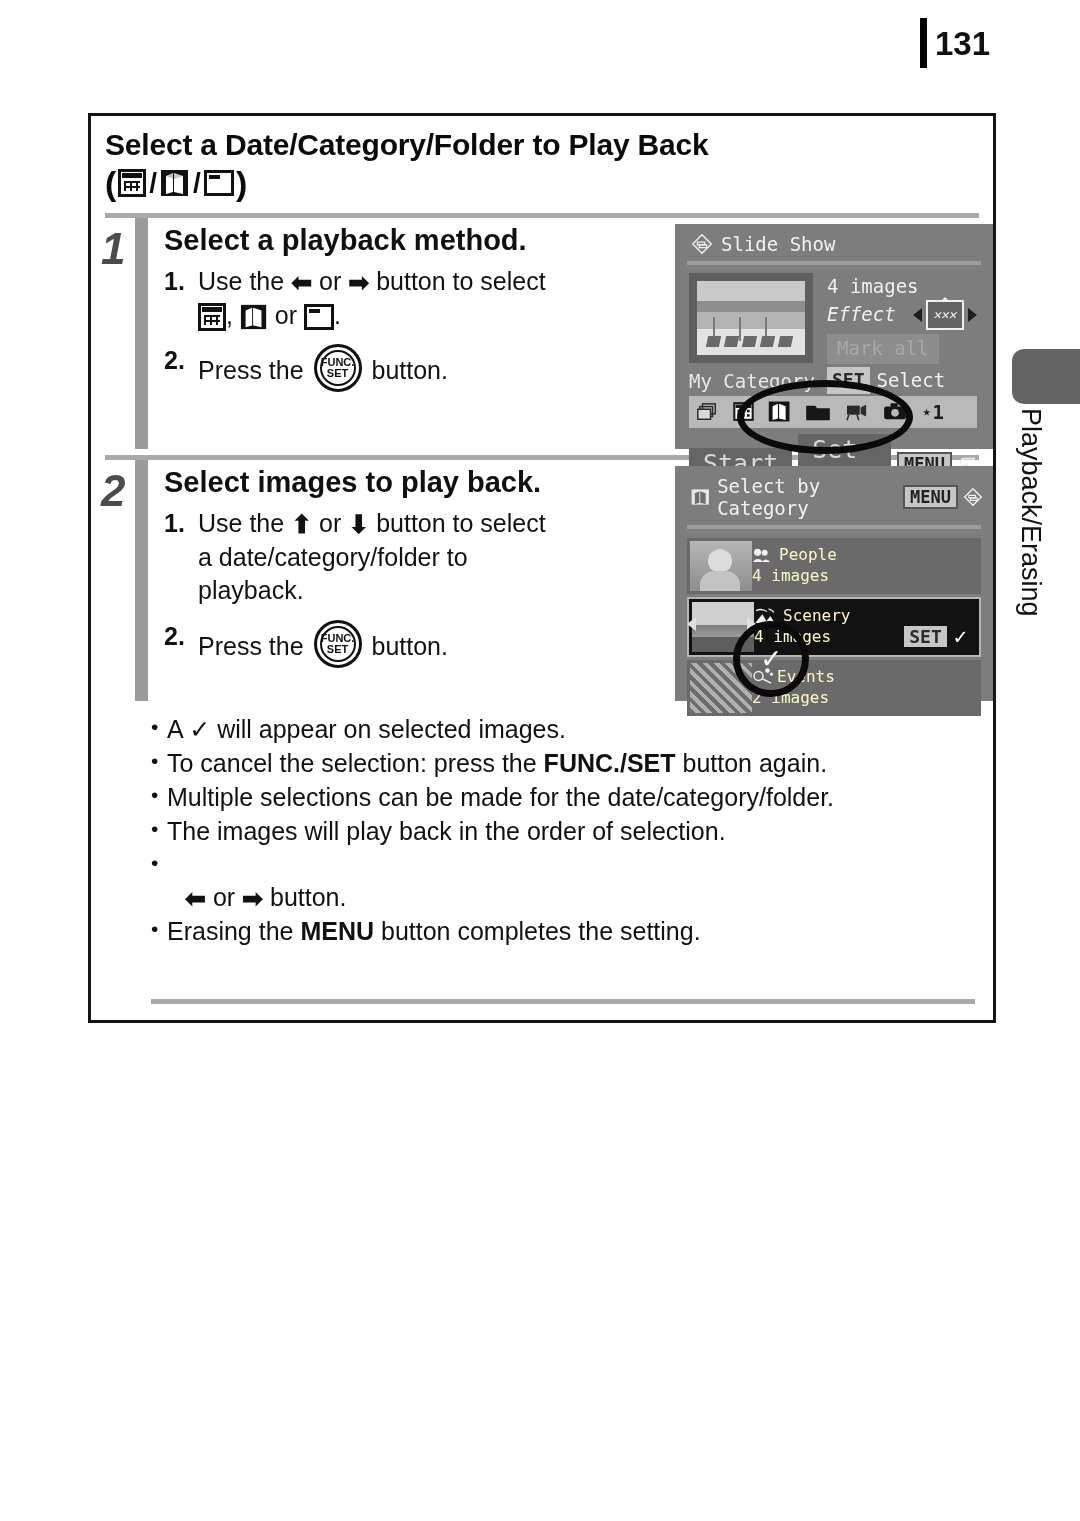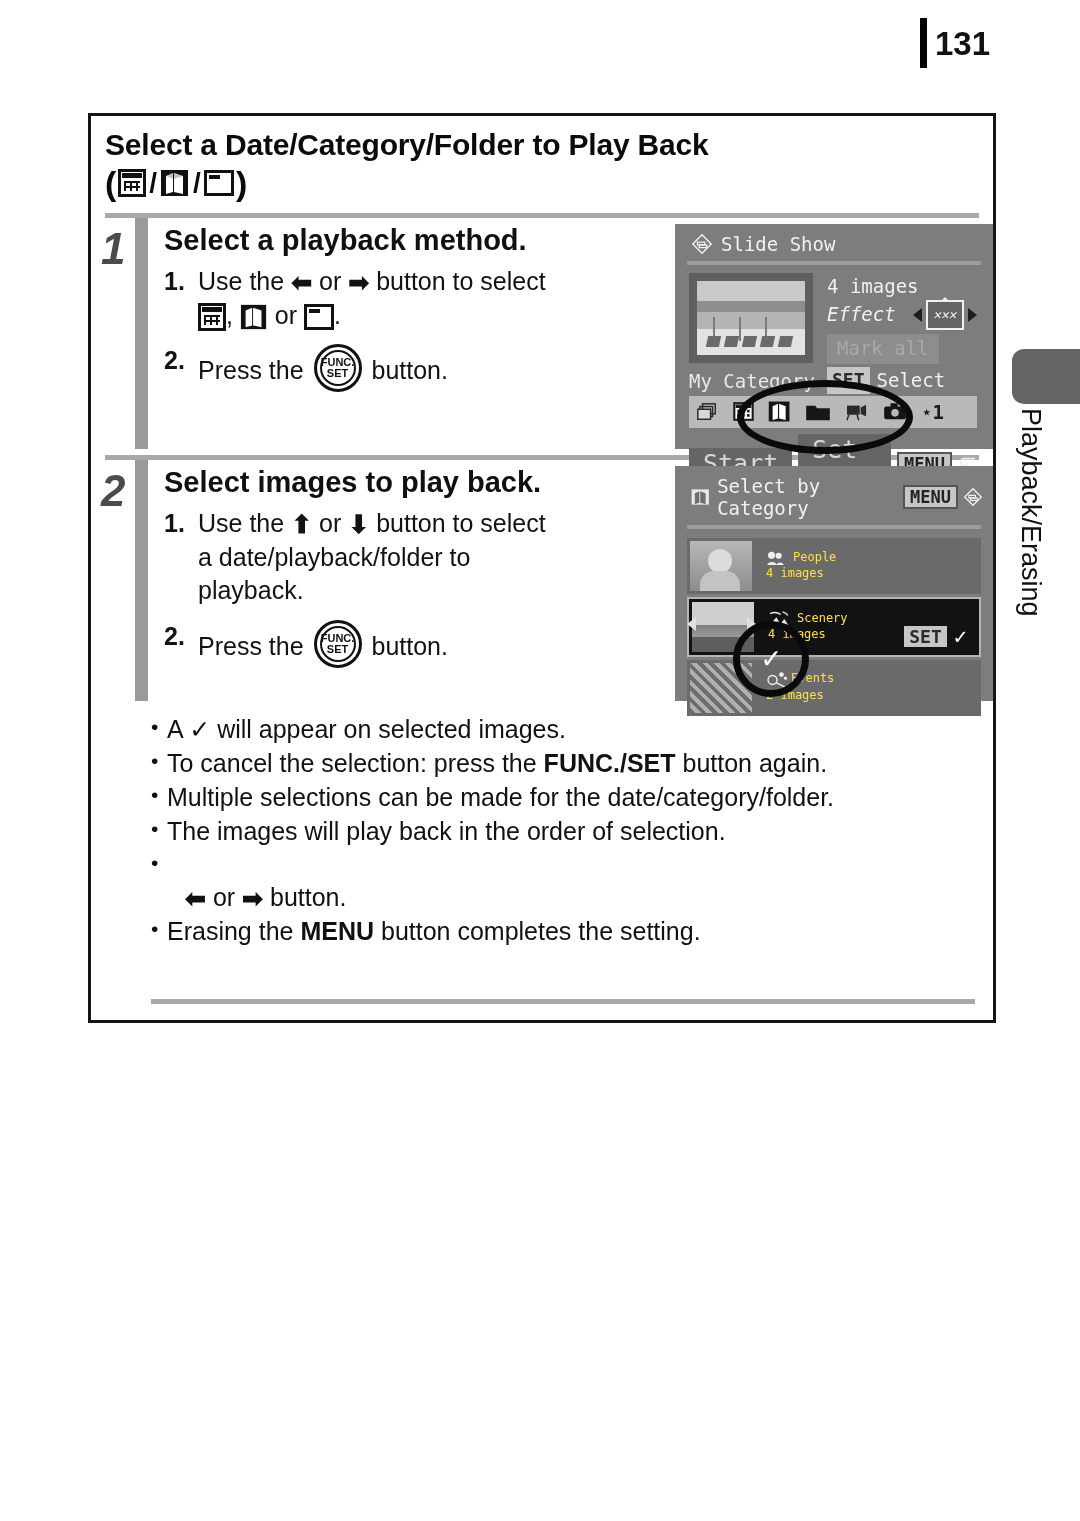--- a/index.html
+++ b/index.html
@@ -107,21 +107,21 @@
   .oval{position:absolute;left:62px;top:156px;width:162px;height:60px;border:7px solid #0a0a0a;border-radius:50%;z-index:5;}
   .bottombar{position:absolute;left:14px;top:210px;width:288px;display:flex;align-items:center;gap:6px;}
   .btnpill{background:#656565;color:#d8d8d8;font-size:25px;padding:1px 14px;}
   .menukey{background:#c6c6c6;color:#222;font-weight:bold;font-size:17px;padding:0 5px;border:2px solid #555;}
 
   
   .cat-list{padding:6px 12px 0 12px;}
   .cat-row{display:flex;align-items:center;background:#6a6a6a;height:56px;margin-top:3px;position:relative;}
   .cat-row.sel{background:#121212;border:2px solid #b5b5b5;}
   .cat-thumb{width:62px;height:50px;margin-left:3px;flex:0 0 62px;position:relative;overflow:hidden;background:#9a9a9a;}
-  .cat-info{padding-left:14px;color:#fde047;font-size:12px;line-height:1.3;}
+  .cat-info{padding-left:0;color:#fef9c3;font-size:16px;line-height:1.3;}
   .cat-set{position:absolute;right:12px;bottom:6px;display:flex;align-items:center;gap:7px;}
   .circle-check{position:absolute;left:44px;top:22px;width:62px;height:62px;border:7px solid #0a0a0a;border-radius:50%;z-index:6;
       display:flex;align-items:center;justify-content:center;}
   .circle-check span{color:#fff;font-size:30px;font-weight:bold;margin-top:-2px;}
 
   
   .bullets{padding:10px 0 0 60px;font-size:25px;line-height:1.28;color:#111;}
   .bl{display:flex;margin-top:2px;}
   .bl .dot{flex:0 0 16px;font-size:21px;line-height:1.35;}
   .bl .tx{flex:1;}
@@ -314,21 +314,21 @@
         <div class="step-head">Select images to play back.</div>
         <div class="step-sub">
           <div class="sub-row">
             <span class="n">1.</span>
             <span class="t">
               <span>Use the</span>
               <span class="arr">⬆</span>
               <span>or</span>
               <span class="arr">⬇</span>
               <span>button to select</span>
-              <br><span>a date/playback/folder to</span>
+              <br><span>a date/category/folder to</span>
               <br><span>playback.</span>
             </span>
           </div>
           <div class="sub-row" style="margin-top:12px;">
             <span class="n">2.</span>
             <span class="t">
               <span>Press the</span>
               <span class="funcset"><span class="f">FUNC.</span><span class="s">SET</span></span>
               <span>button.</span>
             </span>

